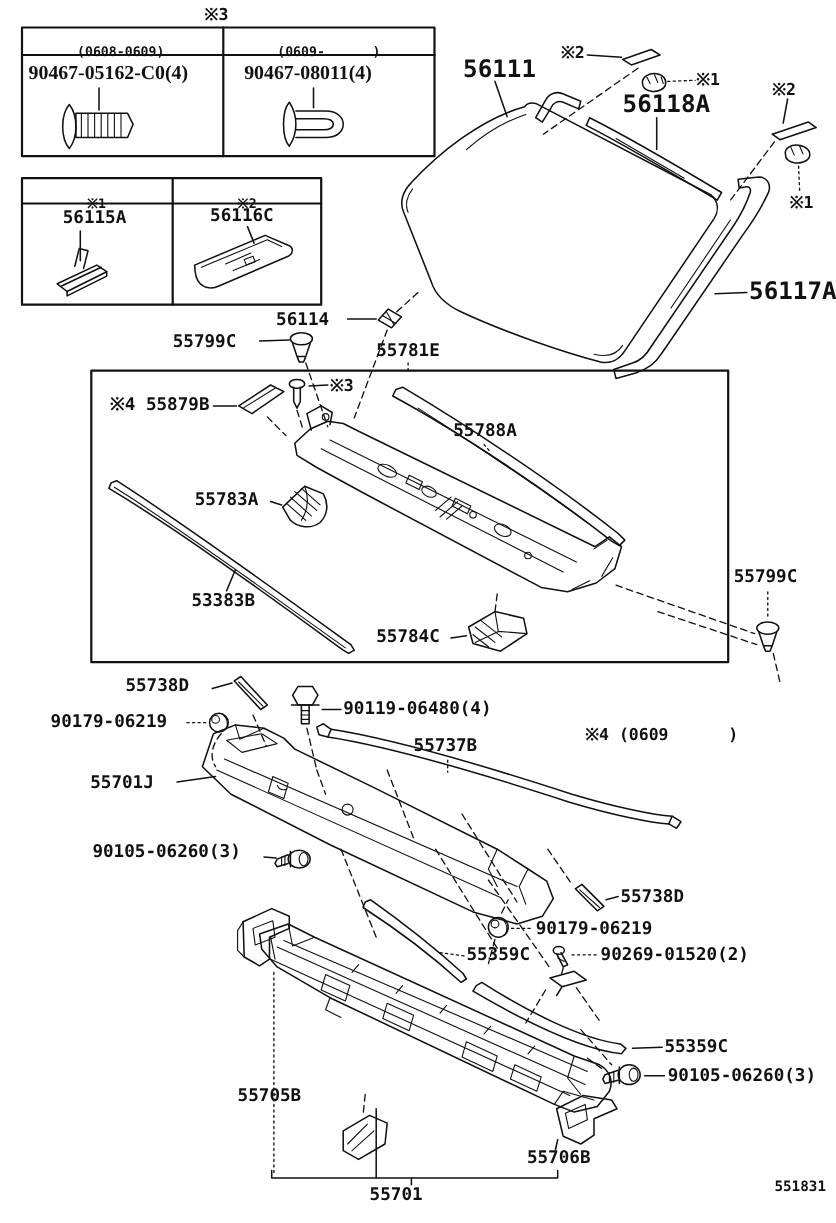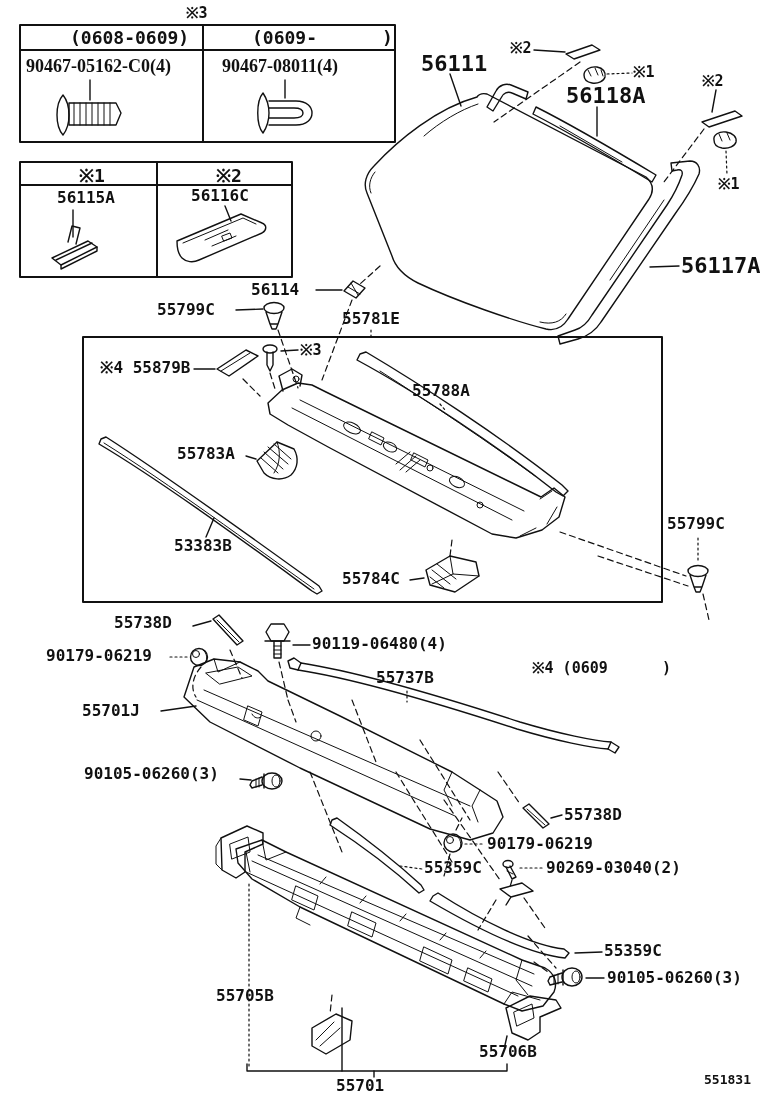--- a/index.html
+++ b/index.html
@@ -8,21 +8,21 @@
   #art{position:absolute;left:0;top:0;}
   #art path,#art rect,#art line,#art circle,#art ellipse{
       fill:none;stroke:#111;stroke-width:1.4;stroke-linecap:round;stroke-linejoin:round;}
   #art .thick{stroke-width:2;}
   #art .thin{stroke-width:1;}
   #art .dash{stroke-dasharray:6 4;stroke-width:1.2;}
   #art .dot{stroke-dasharray:2 3;stroke-width:1.2;}
   .lbl{position:absolute;font-weight:bold;font-size:16px;line-height:1;white-space:pre;}
   .lbl-lg{font-size:22px;}
   .lbl-md{font-size:18px;font-family:Liberation Serif, serif;}
-  .lbl-hdr{font-size:18px;}
+  .lbl-hdr{font-size:12px;margin-top:12px;}
   .lbl-note{font-size:15px;}
   .lbl-tiny{font-size:13px;text-align:center;}
 </style>
 </head>
 <body>
 
 <div id="stage">
 
 <svg id="art" width="760" height="1112" viewBox="0 0 760 1112">
 
@@ -334,21 +334,21 @@
 <div class="lbl" style="left:114px;top:615px">55738D</div>
 <div class="lbl" style="left:46px;top:648px">90179-06219</div>
 <div class="lbl" style="left:312px;top:636px">90119-06480(4)</div>
 <div class="lbl" style="left:376px;top:670px">55737B</div>
 <div class="lbl lbl-note" style="left:532px;top:661px">※4 (0609      )</div>
 <div class="lbl" style="left:82px;top:703px">55701J</div>
 <div class="lbl" style="left:84px;top:766px">90105-06260(3)</div>
 <div class="lbl" style="left:564px;top:807px">55738D</div>
 <div class="lbl" style="left:487px;top:836px">90179-06219</div>
 <div class="lbl" style="left:424px;top:860px">55359C</div>
-<div class="lbl" style="left:546px;top:860px">90269-03040(2)</div>
+<div class="lbl" style="left:546px;top:860px">90269-01520(2)</div>
 <div class="lbl" style="left:604px;top:943px">55359C</div>
 <div class="lbl" style="left:607px;top:970px">90105-06260(3)</div>
 <div class="lbl" style="left:216px;top:988px">55705B</div>
 <div class="lbl" style="left:479px;top:1044px">55706B</div>
 <div class="lbl" style="left:336px;top:1078px">55701</div>
 <div class="lbl lbl-tiny" style="left:704px;top:1073px">551831</div>
 
 </div>
 
 </body></html>

